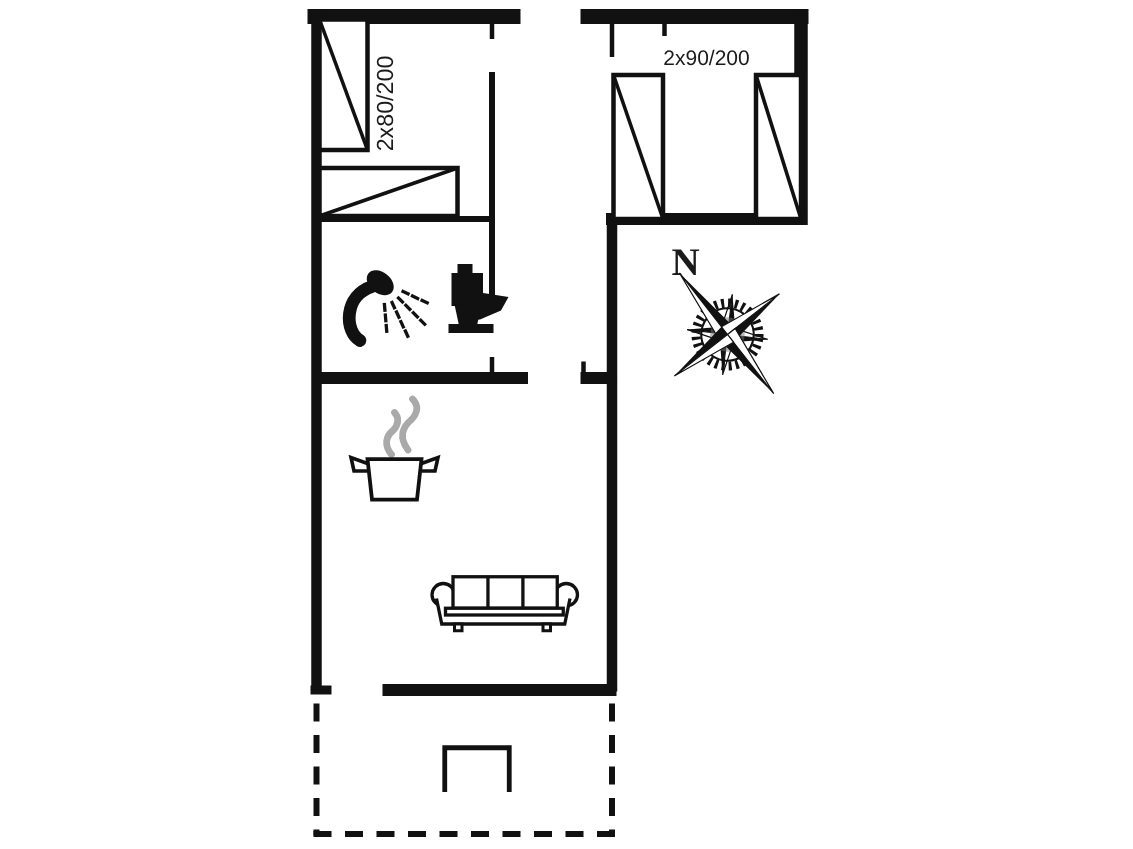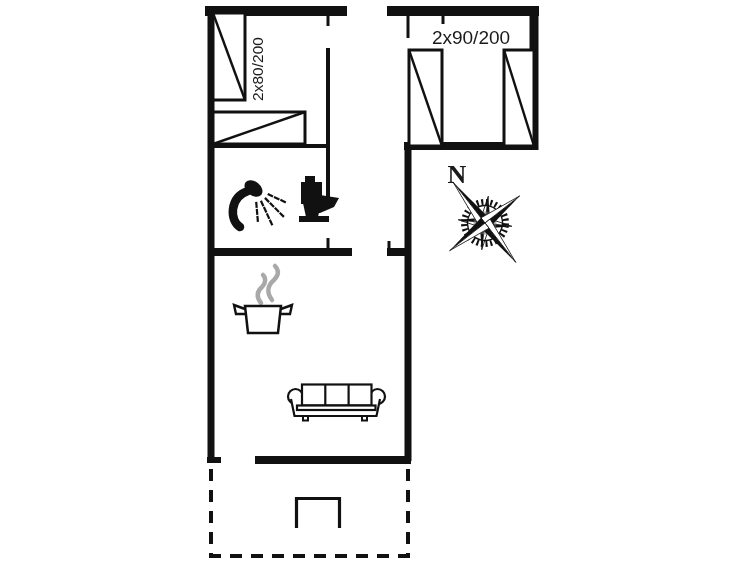--- a/index.html
+++ b/index.html
@@ -5,21 +5,21 @@
   html,body{margin:0;padding:0;background:#fff;}
   .plan{
     position:relative;width:755px;height:566px;
     background:var(--background,#fff);
     font-family:"Liberation Sans",sans-serif;
     overflow:hidden;
   }
   svg.layer{position:absolute;left:0;top:0;width:755px;height:566px;}
   .lbl{position:absolute;color:#1a1a1a;white-space:nowrap;}
   .lbl-vert{left:258px;top:69px;transform:translate(-50%,-50%) rotate(-90deg);font-size:15.5px;}
-  .lbl-horz{left:471px;top:38px;transform:translate(-50%,-50%);font-size:19px;}
+  .lbl-horz{left:471px;top:38px;transform:translate(-50%,-50%);font-size:14px;}
   .lbl-north{left:457px;top:175px;transform:translate(-50%,-50%);
     font-family:"Liberation Serif",serif;font-weight:bold;font-size:26px;}
   
   .wall{stroke:var(--line,#111);fill:none;}
   .thin{stroke:var(--line,#111);fill:none;}
   .sym{stroke:var(--line,#111);fill:#fff;}
   .symln{stroke:var(--line,#111);fill:none;}
   .blk{fill:var(--line,#111);stroke:none;}
   .whitehalf{fill:#fff;stroke:var(--line,#111);stroke-width:.8;}
   .steam{stroke:var(--steam,#a9a9a9);fill:none;stroke-linecap:round;}

